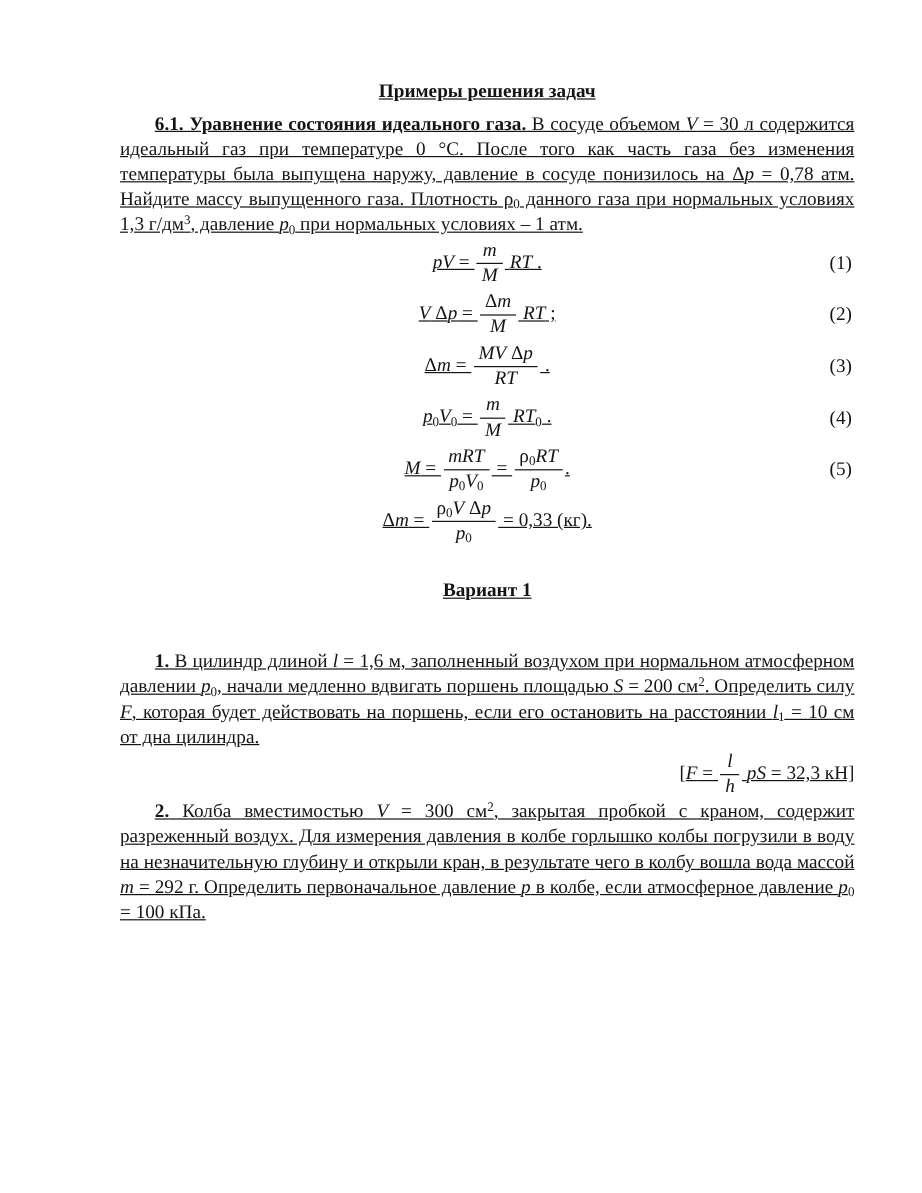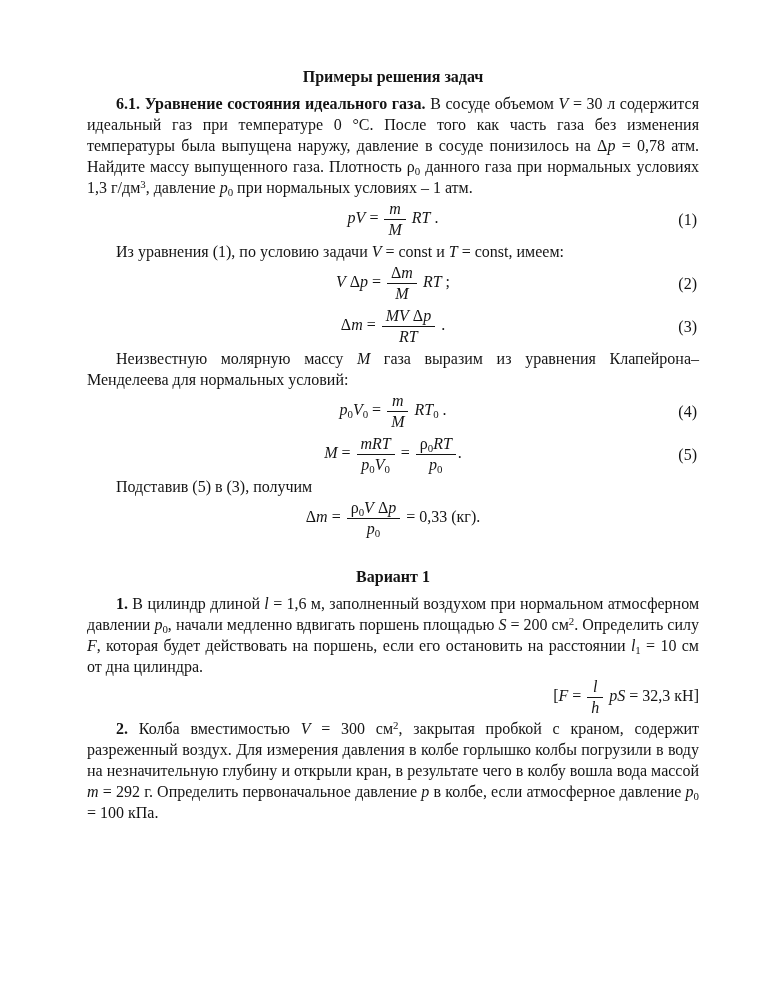--- a/index.html
+++ b/index.html
@@ -8,23 +8,24 @@
     width: 768px;
     height: 994px;
     background: #ffffff;
     font-family: "Liberation Serif", serif;
     font-size: 16px;
     color: #141414;
     overflow: hidden;
   }
   .content {
     position: absolute;
-    left: 87px;
+    left: 100px;
     top: 66px;
     width: 612px;
+    text-decoration: underline;
   }
   .doc-title {
     text-align: center;
     font-weight: bold;
     line-height: 21px;
     margin: 0 0 6px 0;
   }
   p.body {
     margin: 0;
     text-align: justify;
@@ -59,21 +60,21 @@
   .eq-number {
     position: absolute;
     right: 2px;
     top: 50%;
     transform: translateY(-50%);
   }
   .section-heading {
     text-align: center;
     font-weight: bold;
     line-height: 21px;
-    margin: 26px 0 6px 0;
+    margin: 26px 0 38px 0;
   }
   .answer-line {
     text-align: right;
     line-height: 20px;
     margin: 1px 0 1px 0;
   }
 </style>
 </head>
 <body>
 
@@ -83,46 +84,43 @@
     <div class="doc-title">Примеры решения задач</div>
 
     <p class="body"><b>6.1. Уравнение состояния идеального газа.</b> В сосуде объемом <i>V</i> = 30 л содержится идеальный газ при температуре 0 °С. После того как часть газа без изменения температуры была выпущена наружу, давление в сосуде понизилось на Δ<i>p</i> = 0,78 атм. Найдите массу выпущенного газа. Плотность ρ<sub>0</sub> данного газа при нормальных условиях 1,3 г/дм<sup>3</sup>, давление <i>p</i><sub>0</sub> при нормальных условиях – 1 атм.</p>
 
 
     <div class="equation">
       <span><span><i>pV</i> = </span><span class="frac"><span class="num"><i>m</i></span><span class="den"><i>M</i></span></span><span> <i>RT</i> .</span></span>
       <span class="eq-number">(1)</span>
     </div>
 
-    <p class="body">Из уравнения (1), по условию задачи <i>V</i> = const и <i>T</i> = const, имеем:</p>
 
     <div class="equation">
       <span><span><i>V</i> Δ<i>p</i> = </span><span class="frac"><span class="num">Δ<i>m</i></span><span class="den"><i>M</i></span></span><span> <i>RT</i> ;</span></span>
       <span class="eq-number">(2)</span>
     </div>
 
     <div class="equation">
       <span><span>Δ<i>m</i> = </span><span class="frac"><span class="num"><i>MV</i> Δ<i>p</i></span><span class="den"><i>RT</i></span></span><span> .</span></span>
       <span class="eq-number">(3)</span>
     </div>
 
-    <p class="body">Неизвестную молярную массу <i>M</i> газа выразим из уравнения Клапейрона–Менделеева для нормальных условий:</p>
 
     <div class="equation">
       <span><span><i>p</i><sub>0</sub><i>V</i><sub>0</sub> = </span><span class="frac"><span class="num"><i>m</i></span><span class="den"><i>M</i></span></span><span> <i>RT</i><sub>0</sub> .</span></span>
       <span class="eq-number">(4)</span>
     </div>
 
 
     <div class="equation">
       <span><span><i>M</i> = </span><span class="frac"><span class="num"><i>mRT</i></span><span class="den"><i>p</i><sub>0</sub><i>V</i><sub>0</sub></span></span><span> = </span><span class="frac"><span class="num">ρ<sub>0</sub><i>RT</i></span><span class="den"><i>p</i><sub>0</sub></span></span><span>.</span></span>
       <span class="eq-number">(5)</span>
     </div>
 
-    <p class="body">Подставив (5) в (3), получим</p>
 
     <div class="equation">
       <span><span>Δ<i>m</i> = </span><span class="frac"><span class="num">ρ<sub>0</sub><i>V</i> Δ<i>p</i></span><span class="den"><i>p</i><sub>0</sub></span></span><span> = 0,33 (кг).</span></span>
     </div>
 
     <div class="section-heading">Вариант 1</div>
 
     <p class="body"><b>1.</b> В цилиндр длиной <i>l</i> = 1,6 м, заполненный воздухом при нормальном атмосферном давлении <i>p</i><sub>0</sub>, начали медленно вдвигать поршень площадью <i>S</i> = 200 см<sup>2</sup>. Определить силу <i>F</i>, которая будет действовать на поршень, если его остановить на расстоянии <i>l</i><sub>1</sub> = 10 см от дна цилиндра.</p>
 
     <div class="answer-line">

